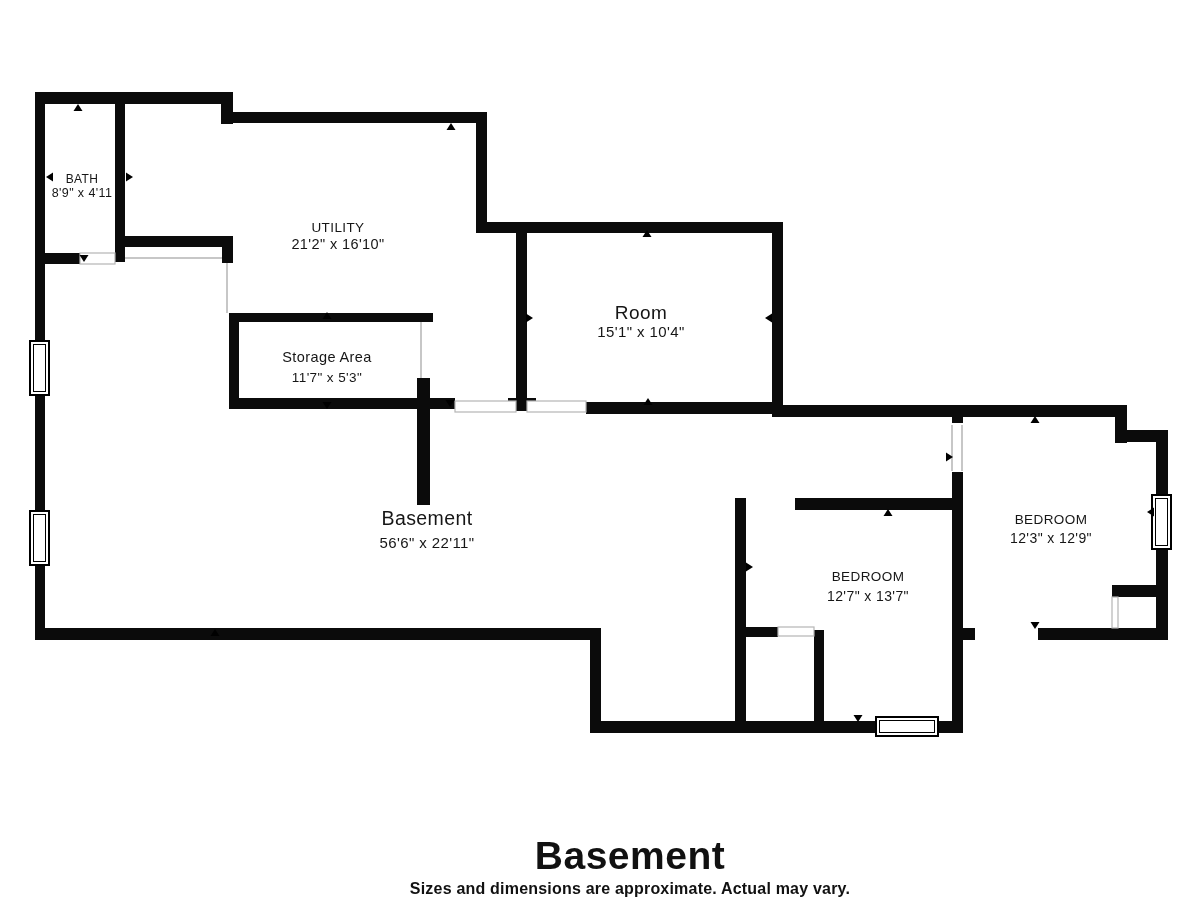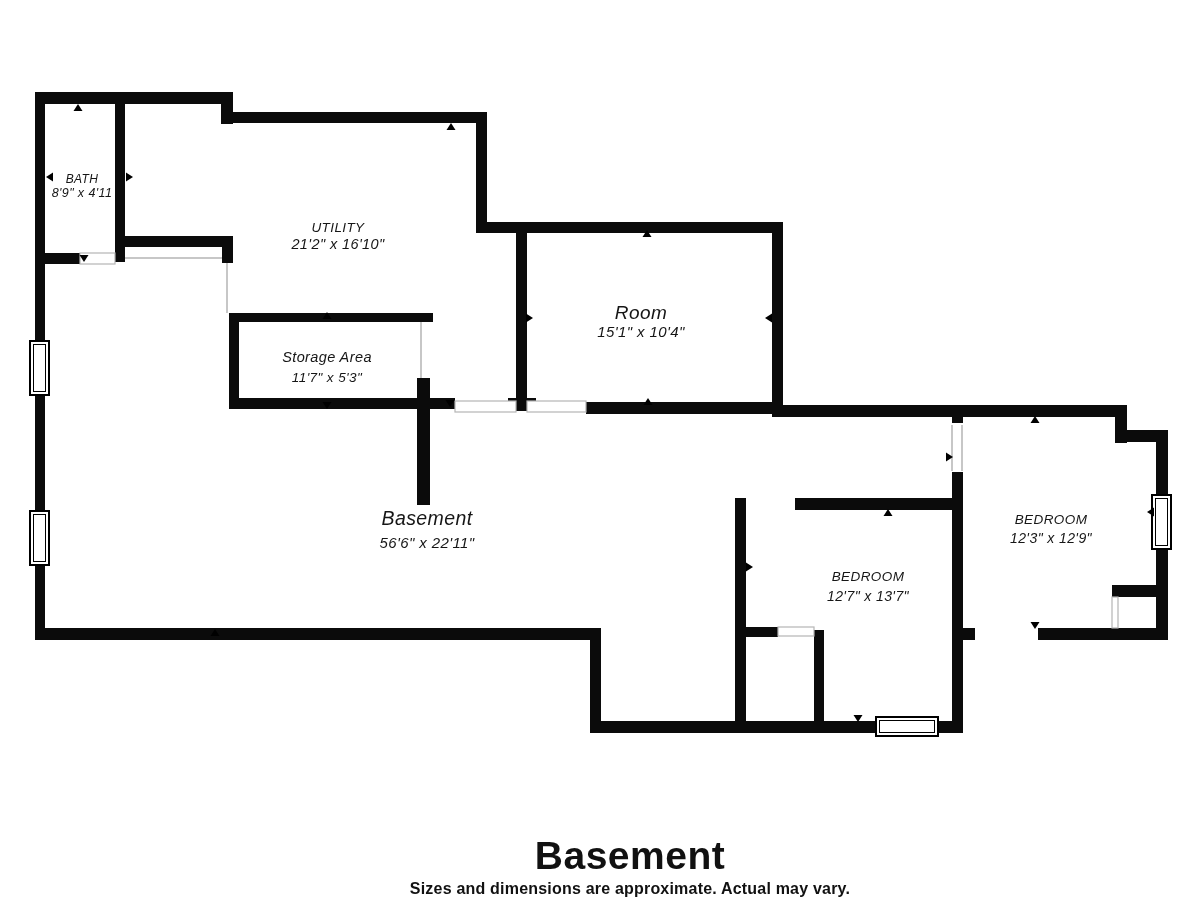--- a/index.html
+++ b/index.html
@@ -1,17 +1,17 @@
 <!DOCTYPE html>
 <html><head>
 <meta charset="utf-8">
 <style>
   html,body{margin:0;padding:0;background:#ffffff;}
   body{width:1200px;height:900px;position:relative;font-family:"Liberation Sans",sans-serif;overflow:hidden;}
-  #plan-wrap{position:absolute;left:0;top:0;width:1200px;height:760px;font-style:italic;}
+  #plan-wrap{position:absolute;left:0;top:0;width:1200px;height:760px;}
   svg text{fill:#161616;letter-spacing:0.4px;}
   .footer{position:absolute;left:30px;top:836px;width:1200px;text-align:center;color:#111;}
   .footer-title{font-size:39px;font-weight:bold;letter-spacing:0.5px;line-height:1.05;}
   .footer-sub{font-size:16px;font-weight:bold;margin-top:3px;letter-spacing:0.2px;}
 </style>
 </head>
 <body>
 
 <div id="plan-wrap">
   <svg id="plan" width="1200" height="760" viewBox="0 0 1200 760">

